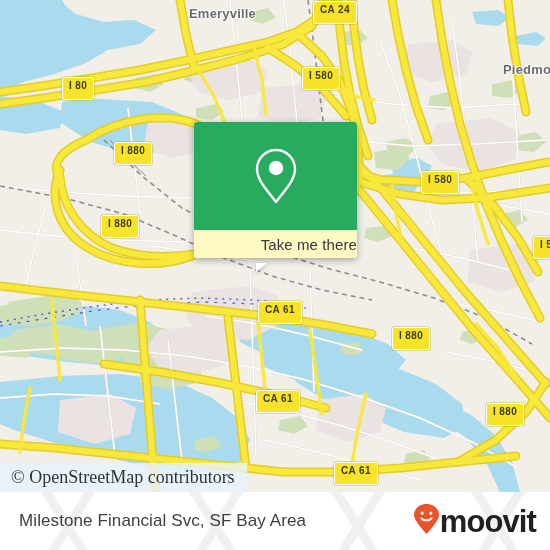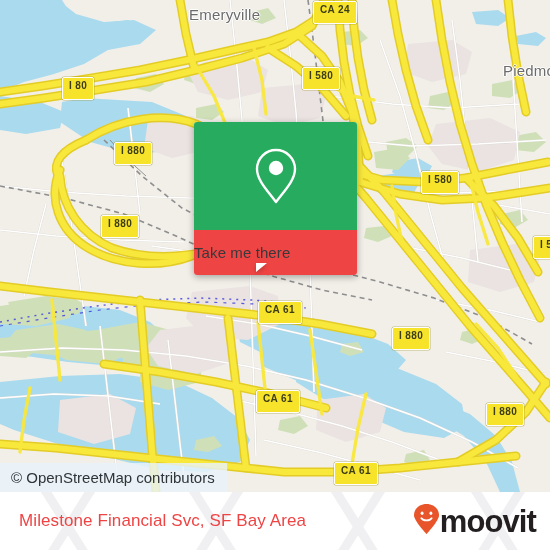--- a/index.html
+++ b/index.html
@@ -52,22 +52,22 @@
     white-space: nowrap;
     box-shadow: 0 0 0 0.5px rgba(150,140,30,0.55);
     text-align: center;
   }
 
   
   .place-label {
     position: absolute;
     color: #6b6b6b;
     font-family: "Liberation Sans", sans-serif;
-    font-size: 15px;
-    font-weight: normal;
+    font-size: 13px;
+    font-weight: bold;
     letter-spacing: 0.2px;
     white-space: nowrap;
     text-shadow:
        1px 0 0 rgba(255,255,255,0.9),
       -1px 0 0 rgba(255,255,255,0.9),
        0 1px 0 rgba(255,255,255,0.9),
        0 -1px 0 rgba(255,255,255,0.9);
   }
 
   
@@ -84,26 +84,26 @@
   #popup-green {
     height: 108px;
     background: #27ab5e;
     border-radius: 3px 3px 0 0;
     display: flex;
     align-items: center;
     justify-content: center;
   }
   #popup-pin-icon svg { display: block; }
   #popup-footer {
-    height: 45px;
-    background: #ef4444;
+    height: 28px;
+    background: #fef9c3;
     border-radius: 0 0 3px 3px;
     display: flex;
     align-items: center;
-    justify-content: flex-start;
+    justify-content: flex-end;
     position: relative;
   }
   #popup-action-label {
     color: #39393b;
     font-family: "Liberation Sans", sans-serif;
     font-size: 15px;
     letter-spacing: 0.1px;
   }
   #popup-pointer {
     position: absolute;
@@ -124,22 +124,22 @@
     min-width: 213px;
     display: flex;
     align-items: center;
     background: rgba(232,243,250,0.82);
     padding-left: 11px;
     padding-right: 12px;
     box-sizing: border-box;
   }
   #attribution-text {
     color: #2f3438;
-    font-family: Liberation Sans, sans-serif;
-    font-size: 15px;
+    font-family: Liberation Serif, serif;
+    font-size: 18px;
     white-space: nowrap;
   }
 
   
   #footer {
     position: absolute;
     left: 0;
     top: 492px;
     width: 550px;
     height: 58px;
@@ -156,21 +156,21 @@
     position: absolute;
     left: 0; top: 0;
     width: 550px; height: 58px;
     display: flex;
     align-items: center;
     justify-content: space-between;
     padding: 0 14px 0 19px;
     box-sizing: border-box;
   }
   #footer-title {
-    color: #ef4444;
+    color: #404040;
     font-family: "Liberation Sans", sans-serif;
     font-size: 17px;
     letter-spacing: 0.1px;
     white-space: nowrap;
   }
   #brand-logo {
     display: flex;
     align-items: center;
     gap: 0;
   }

